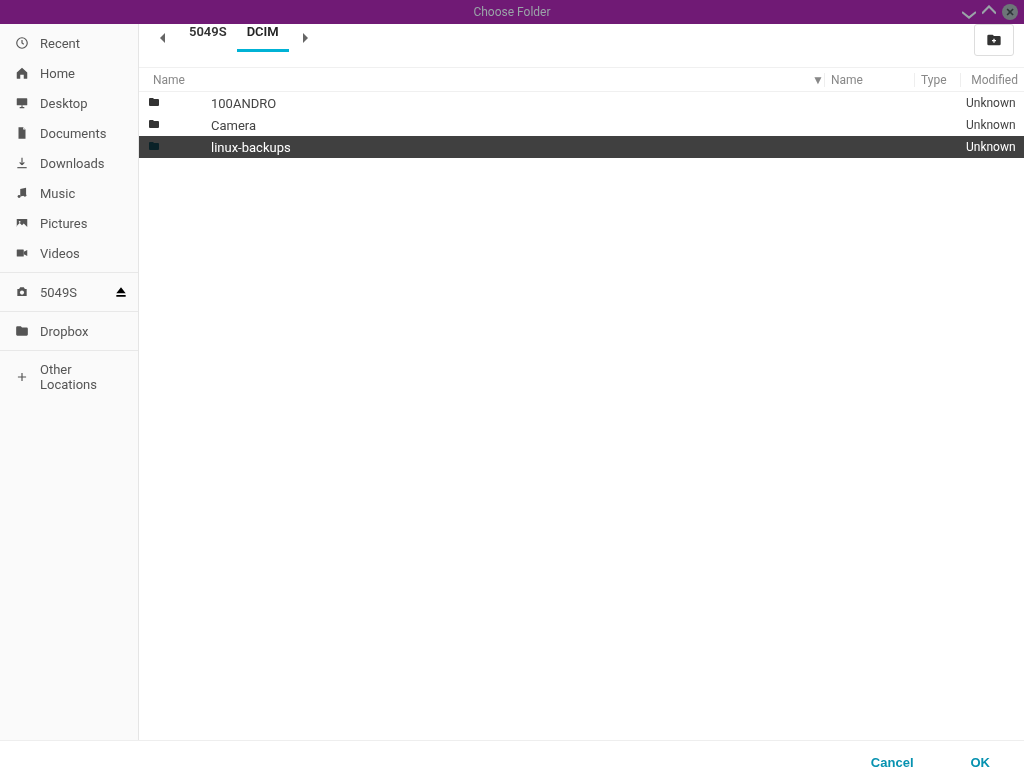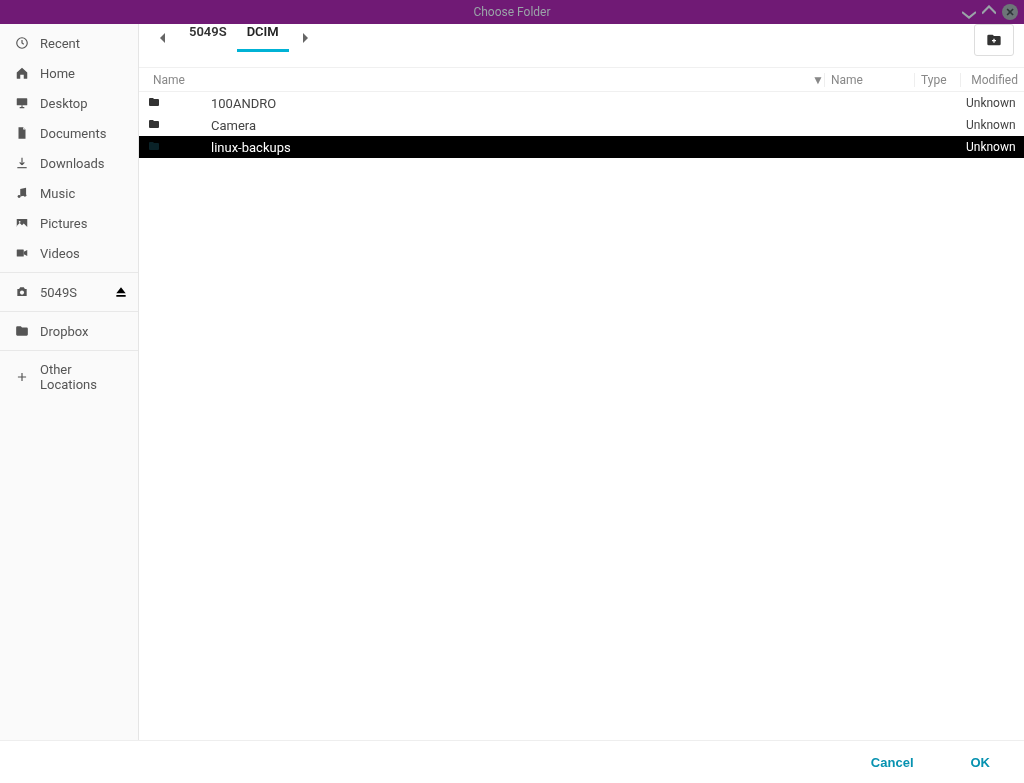--- a/index.html
+++ b/index.html
@@ -35,21 +35,21 @@
   .columns-header { height: 24px; display: flex; align-items: center; color: #888; font-size: 12px; border-bottom: 1px solid #f0f0f0; padding-left: 8px; }
   .col { padding: 0 6px; }
   .col-name { flex: 1; }
   .col-size { width: 46px; border-left: 1px solid #eee; text-align: left; }
   .col-type { width: 46px; border-left: 1px solid #eee; text-align: left; margin-left: 44px; }
   .col-modified { width: 64px; border-left: 1px solid #eee; text-align: right; }
   .sort-indicator { color: #888; margin-left: 4px; }
   
   .filelist { flex: 1; overflow: auto; }
   .file-row { height: 22px; display: flex; align-items: center; padding-left: 8px; cursor: pointer; gap: 40px; }
-  .file-row.selected { background: #000000; color: #fff; }
+  .file-row.selected { background: #404040; color: #fff; }
   .file-icon { width: 16px; height: 14px; margin-right: 8px; display: inline-flex; }
   .file-icon svg { width: 14px; height: 12px; fill: #333; }
   .file-row.selected .file-icon svg { fill: #0a2228; }
   .file-name { flex: 1; font-size: 13px; }
   .file-cell { padding: 0 6px; font-size: 12px; }
   .file-size { width: 46px; }
   .file-type { width: 46px; }
   .file-modified { width: 64px; text-align: left; }
   
   .footer { height: 43px; border-top: 1px solid #eee; display: flex; align-items: center; justify-content: flex-end; gap: 26px; padding-right: 26px; }

